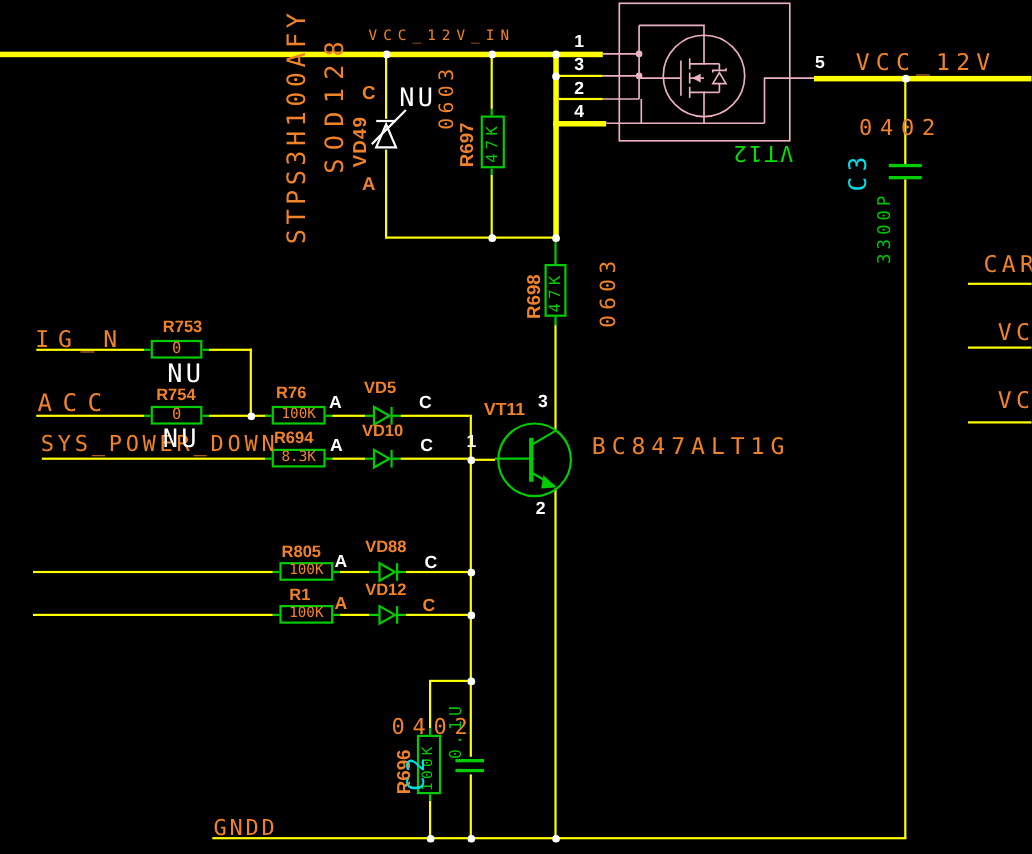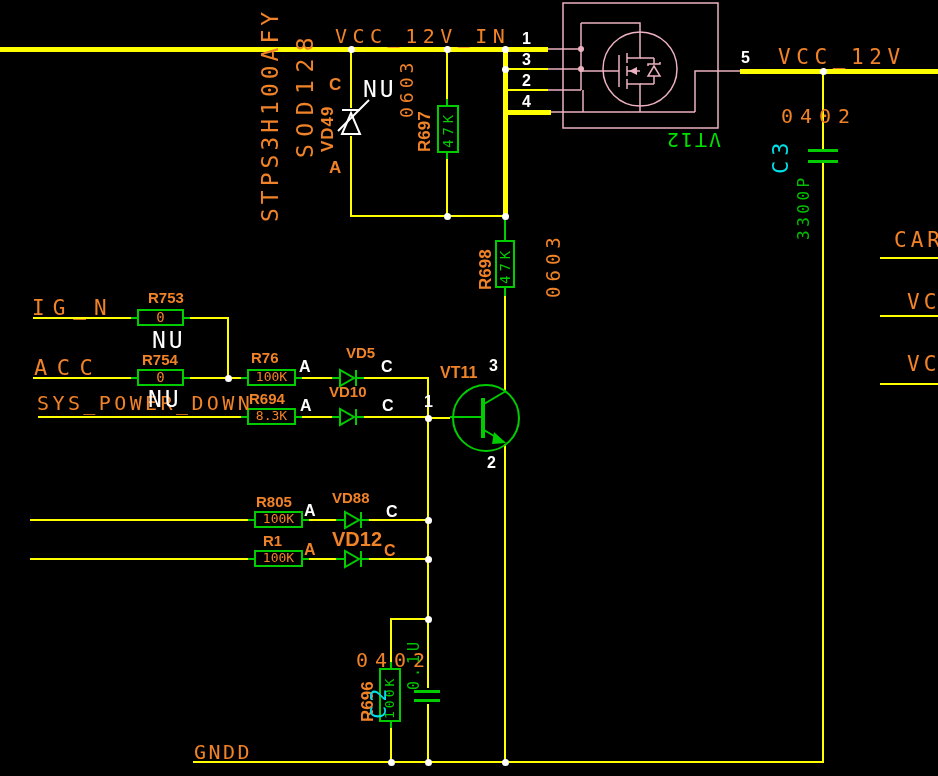--- a/index.html
+++ b/index.html
@@ -189,21 +189,21 @@
   <div class="dot" style="left:501.5px;top:212.5px"></div>
   <div class="dot" style="left:224.5px;top:374.5px"></div>
   <div class="dot" style="left:424.5px;top:414.5px"></div>
   <div class="dot" style="left:424.5px;top:516.5px"></div>
   <div class="dot" style="left:424.5px;top:555.5px"></div>
   <div class="dot" style="left:424.5px;top:615.5px"></div>
   <div class="dot" style="left:387.5px;top:758.5px"></div>
   <div class="dot" style="left:424.5px;top:758.5px"></div>
   <div class="dot" style="left:501.5px;top:758.5px"></div>
 
-  <div class="t mono or" style="left:335px;top:26px;font-size:20px;letter-spacing:5.5px">VCC_12V_IN</div>
+  <div class="t mono or" style="left:335px;top:26px;font-size:13px;letter-spacing:5.5px">VCC_12V_IN</div>
   <div class="t mono or" style="left:778px;top:46px;font-size:21px;letter-spacing:5.6px">VCC_12V</div>
   <div class="t mono or" style="left:32px;top:297px;font-size:21px;letter-spacing:8px">IG_N</div>
   <div class="t mono or" style="left:34px;top:356px;font-size:22px;letter-spacing:9.5px">ACC</div>
   <div class="t mono or" style="left:37px;top:393px;font-size:20px;letter-spacing:3.4px">SYS_POWER_DOWN</div>
   <div class="t mono or" style="left:194px;top:742px;font-size:20px;letter-spacing:2.5px">GNDD</div>
   <div class="t mono or" style="left:894px;top:229px;font-size:21px;letter-spacing:4px">CAR</div>
   <div class="t mono or" style="left:907px;top:291px;font-size:21px;letter-spacing:4px">VC</div>
   <div class="t mono or" style="left:907px;top:353px;font-size:21px;letter-spacing:4px">VC</div>
 
   <div class="t mono or v" style="left:258px;top:222px;width:214px;font-size:23px;letter-spacing:4px">STPS3H100AFY</div>
@@ -236,40 +236,41 @@
   <div class="t mono wh" style="left:152px;top:328px;font-size:23px;letter-spacing:3px">NU</div>
   <div class="t sans or" style="left:142px;top:352px;font-size:15px">R754</div>
   <div class="t mono or ctr" style="left:137px;top:370px;width:47px;font-size:14px">0</div>
   <div class="t mono wh" style="left:148px;top:387px;font-size:23px;letter-spacing:3px">NU</div>
   <div class="t sans or" style="left:251px;top:350px;font-size:15px">R76</div>
   <div class="t mono or ctr" style="left:247px;top:370px;width:49px;font-size:13px">100K</div>
   <div class="t sans or" style="left:249px;top:391px;font-size:15px">R694</div>
   <div class="t mono or ctr" style="left:247px;top:409px;width:49px;font-size:13px">8.3K</div>
 
   <div class="t sans wh" style="left:299px;top:359px;font-size:16px">A</div>
-  <div class="t sans or" style="left:346px;top:345px;font-size:15px">VD5</div>
+  <div class="t sans or" style="left:331px;top:345px;font-size:15px">VD5</div>
   <div class="t sans wh" style="left:381px;top:359px;font-size:16px">C</div>
   <div class="t sans wh" style="left:300px;top:398px;font-size:16px">A</div>
   <div class="t sans or" style="left:329px;top:384px;font-size:15px">VD10</div>
   <div class="t sans wh" style="left:382px;top:398px;font-size:16px">C</div>
 
   <div class="t sans or" style="left:440px;top:365px;font-size:16px">VT11</div>
   <div class="t sans wh" style="left:489px;top:358px;font-size:16px">3</div>
   <div class="t sans wh" style="left:424px;top:394px;font-size:16px">1</div>
   <div class="t sans wh" style="left:487px;top:455px;font-size:16px">2</div>
+  <div class="t mono or" style="left:538px;top:395px;font-size:21px;letter-spacing:5.4px">BC847ALT1G</div>
 
   <div class="t sans or" style="left:256px;top:494px;font-size:15px">R805</div>
   <div class="t mono or ctr" style="left:254px;top:512px;width:49px;font-size:13px">100K</div>
   <div class="t sans wh" style="left:304px;top:503px;font-size:16px">A</div>
   <div class="t sans or" style="left:332px;top:490px;font-size:15px">VD88</div>
   <div class="t sans wh" style="left:386px;top:504px;font-size:16px">C</div>
   <div class="t sans or" style="left:263px;top:533px;font-size:15px">R1</div>
   <div class="t mono or ctr" style="left:254px;top:551px;width:49px;font-size:13px">100K</div>
   <div class="t sans or" style="left:304px;top:542px;font-size:16px">A</div>
-  <div class="t sans or" style="left:332px;top:529px;font-size:20px">VD12</div>
+  <div class="t sans or" style="left:332px;top:529px;font-size:15px">VD12</div>
   <div class="t sans or" style="left:384px;top:543px;font-size:16px">C</div>
 
   <div class="t mono or" style="left:356px;top:650px;font-size:20px;letter-spacing:7px">0402</div>
   <div class="t sans or v" style="left:359px;top:722px;width:54px;font-size:17px">R696</div>
   <div class="t mono gr v" style="left:383px;top:719px;width:48px;font-size:13px;letter-spacing:3px">100K</div>
   <div class="t mono cy v" style="left:367px;top:719px;width:36px;font-size:22px;letter-spacing:4px;z-index:5">C2</div>
   <div class="t mono v" style="left:407px;top:690px;width:60px;font-size:15px;letter-spacing:4px;color:#00C000">0.1U</div>
 
 </div>
 

